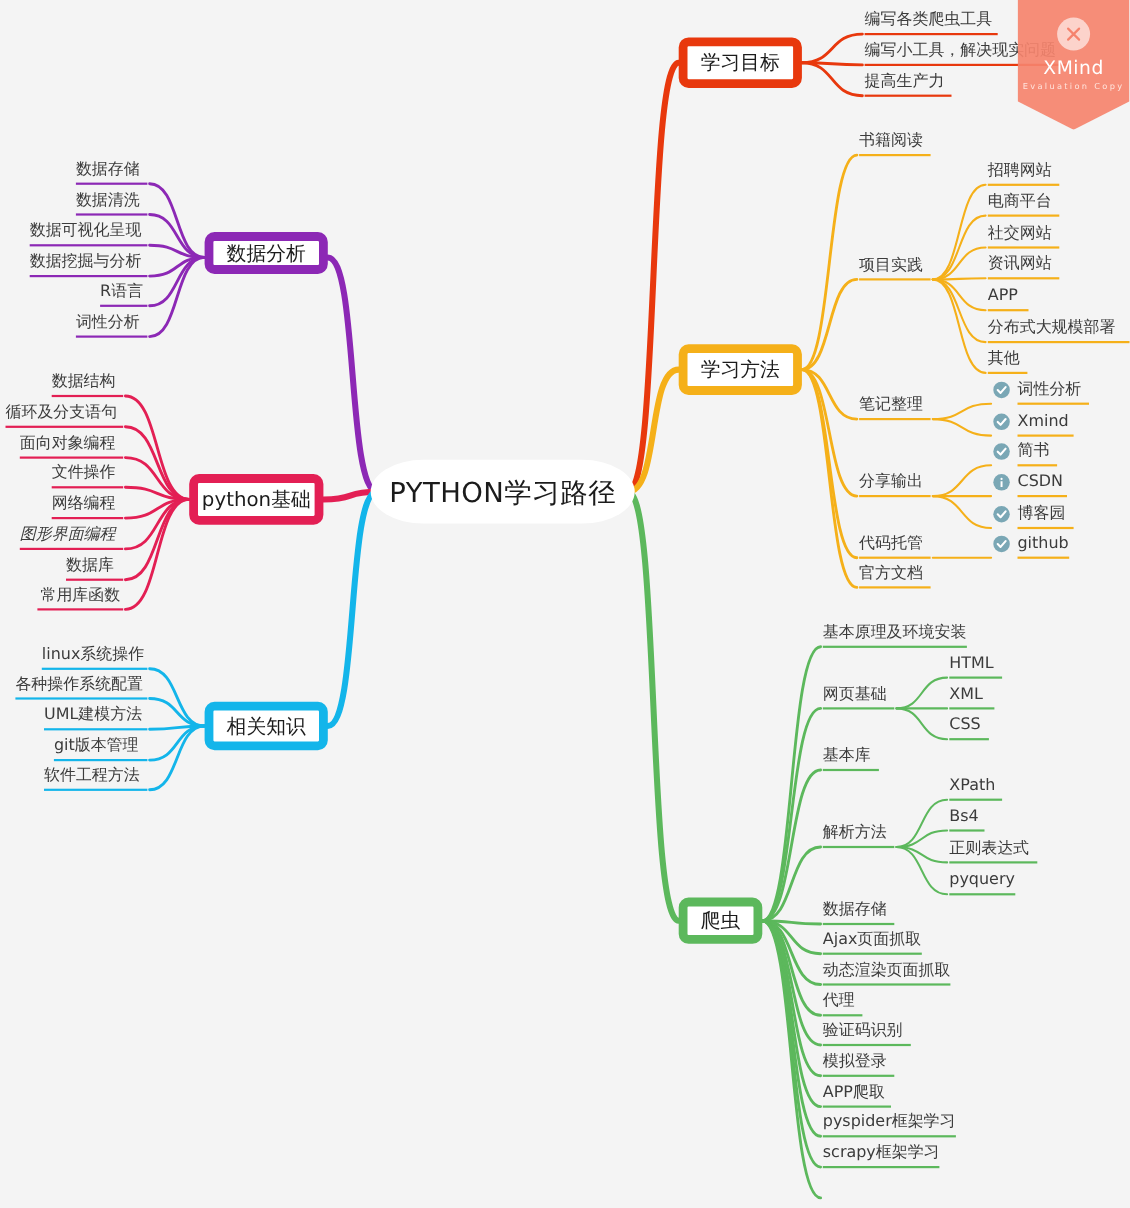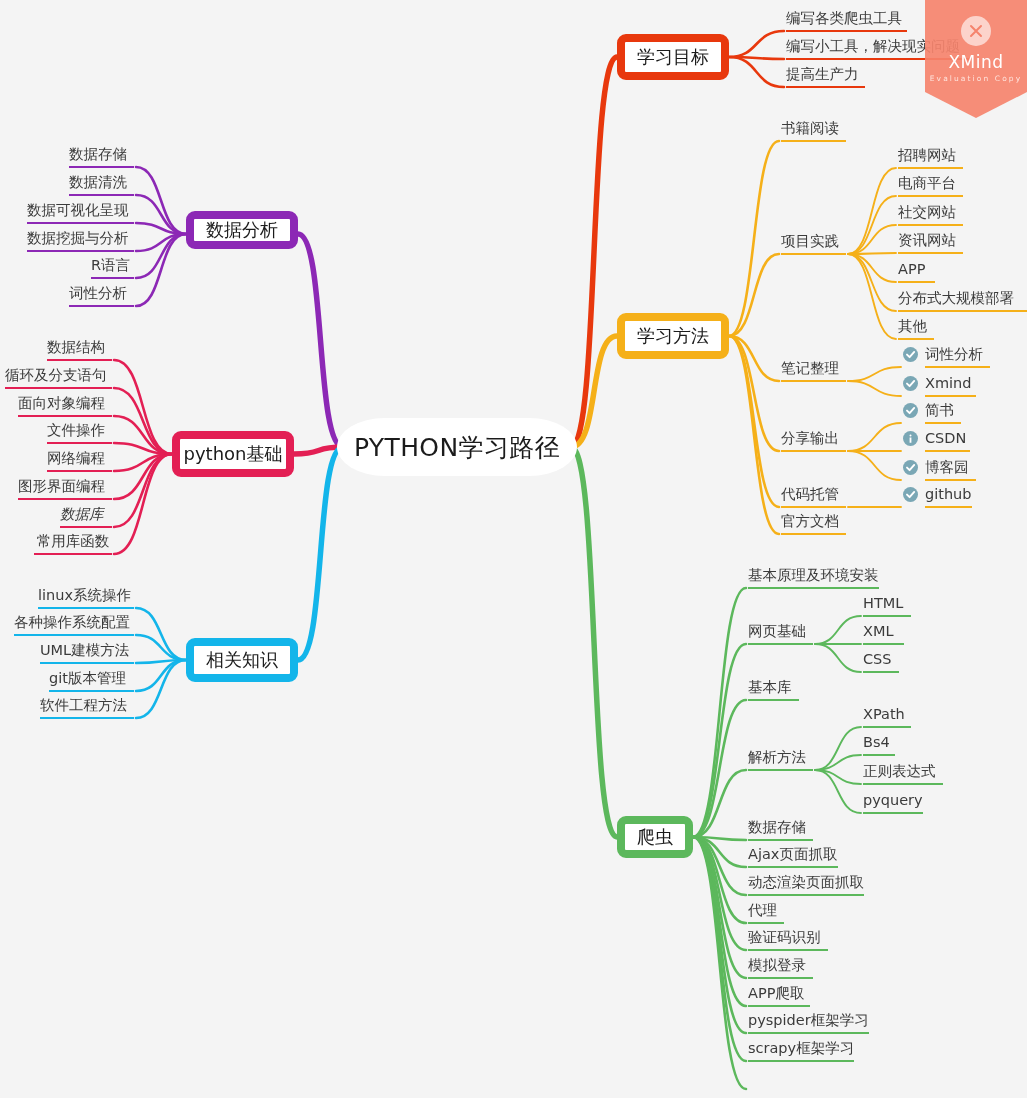--- a/index.html
+++ b/index.html
@@ -258,22 +258,22 @@
     <div class="leaf" style="left: 91px; top: 257px; min-width: 43px; border-bottom-color: rgb(140, 40, 181);"><span>R语言</span></div>
     <div class="leaf" style="left: 69px; top: 285px; min-width: 65px; border-bottom-color: rgb(140, 40, 181);"><span>词性分析</span></div>
     <div class="mainnode" style="left: 172px; top: 431px; width: 122px; height: 46px; border-color: rgb(227, 31, 84);">
       <span>python基础</span>
     </div>
     <div class="leaf" style="left: 47px; top: 339px; min-width: 65px; border-bottom-color: rgb(227, 31, 84);"><span>数据结构</span></div>
     <div class="leaf" style="left: 5px; top: 367px; min-width: 107px; border-bottom-color: rgb(227, 31, 84);"><span>循环及分支语句</span></div>
     <div class="leaf" style="left: 18px; top: 395px; min-width: 94px; border-bottom-color: rgb(227, 31, 84);"><span>面向对象编程</span></div>
     <div class="leaf" style="left: 47px; top: 422px; min-width: 65px; border-bottom-color: rgb(227, 31, 84);"><span>文件操作</span></div>
     <div class="leaf" style="left: 47px; top: 450px; min-width: 65px; border-bottom-color: rgb(227, 31, 84);"><span>网络编程</span></div>
-    <div class="leaf" style="left: 18px; top: 478px; min-width: 94px; border-bottom-color: rgb(227, 31, 84);"><span>图形界面编程</span></div>
-    <div class="leaf" style="left: 60px; top: 506px; min-width: 52px; border-bottom-color: rgb(227, 31, 84); font-style: italic;"><span>数据库</span></div>
+    <div class="leaf" style="left: 18px; top: 478px; min-width: 94px; border-bottom-color: rgb(227, 31, 84); font-style: italic;"><span>图形界面编程</span></div>
+    <div class="leaf" style="left: 60px; top: 506px; min-width: 52px; border-bottom-color: rgb(227, 31, 84);"><span>数据库</span></div>
     <div class="leaf" style="left: 34px; top: 533px; min-width: 78px; border-bottom-color: rgb(227, 31, 84); text-align: center;"><span>常用库函数</span></div>
     <div class="mainnode" style="left: 186px; top: 638px; width: 112px; height: 44px; border-color: rgb(19, 181, 234);">
       <span>相关知识</span>
     </div>
     <div class="leaf" style="left: 38px; top: 587px; min-width: 96px; border-bottom-color: rgb(19, 181, 234);"><span>linux系统操作</span></div>
     <div class="leaf" style="left: 14px; top: 614px; min-width: 120px; border-bottom-color: rgb(19, 181, 234);"><span>各种操作系统配置</span></div>
     <div class="leaf" style="left: 40px; top: 642px; min-width: 94px; border-bottom-color: rgb(19, 181, 234);"><span>UML建模方法</span></div>
     <div class="leaf" style="left: 49px; top: 670px; min-width: 85px; border-bottom-color: rgb(19, 181, 234);"><span>git版本管理</span></div>
     <div class="leaf" style="left: 40px; top: 697px; min-width: 94px; border-bottom-color: rgb(19, 181, 234);"><span>软件工程方法</span></div>
   </div>

